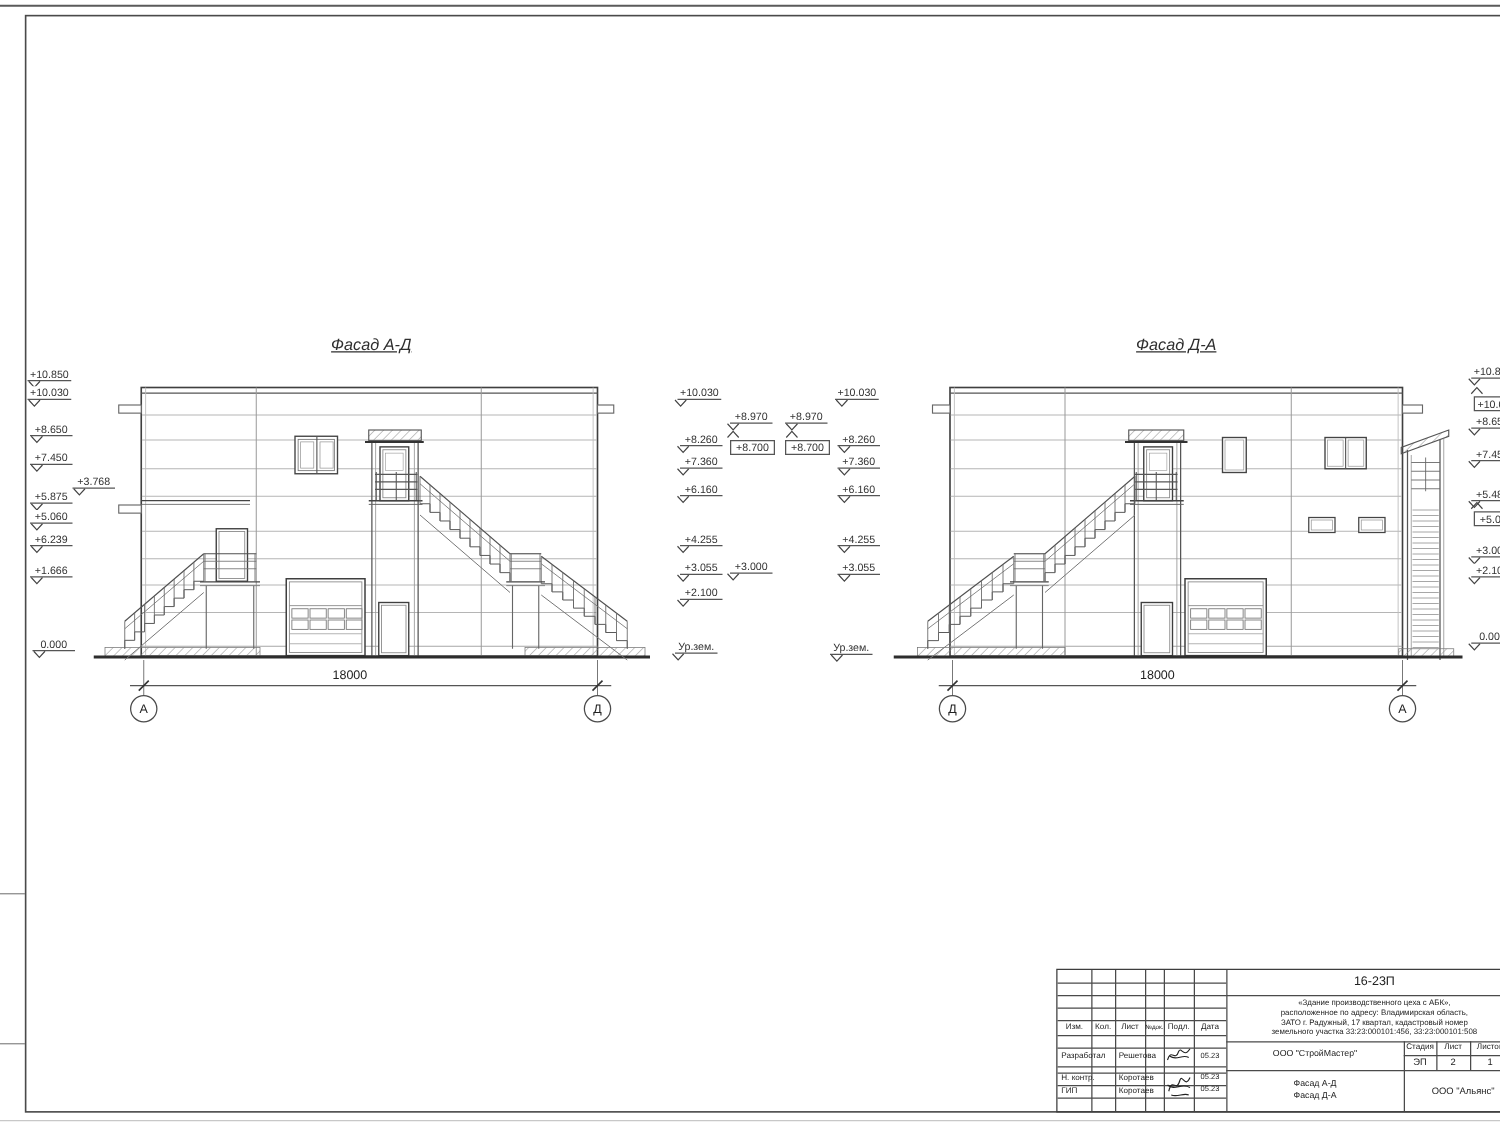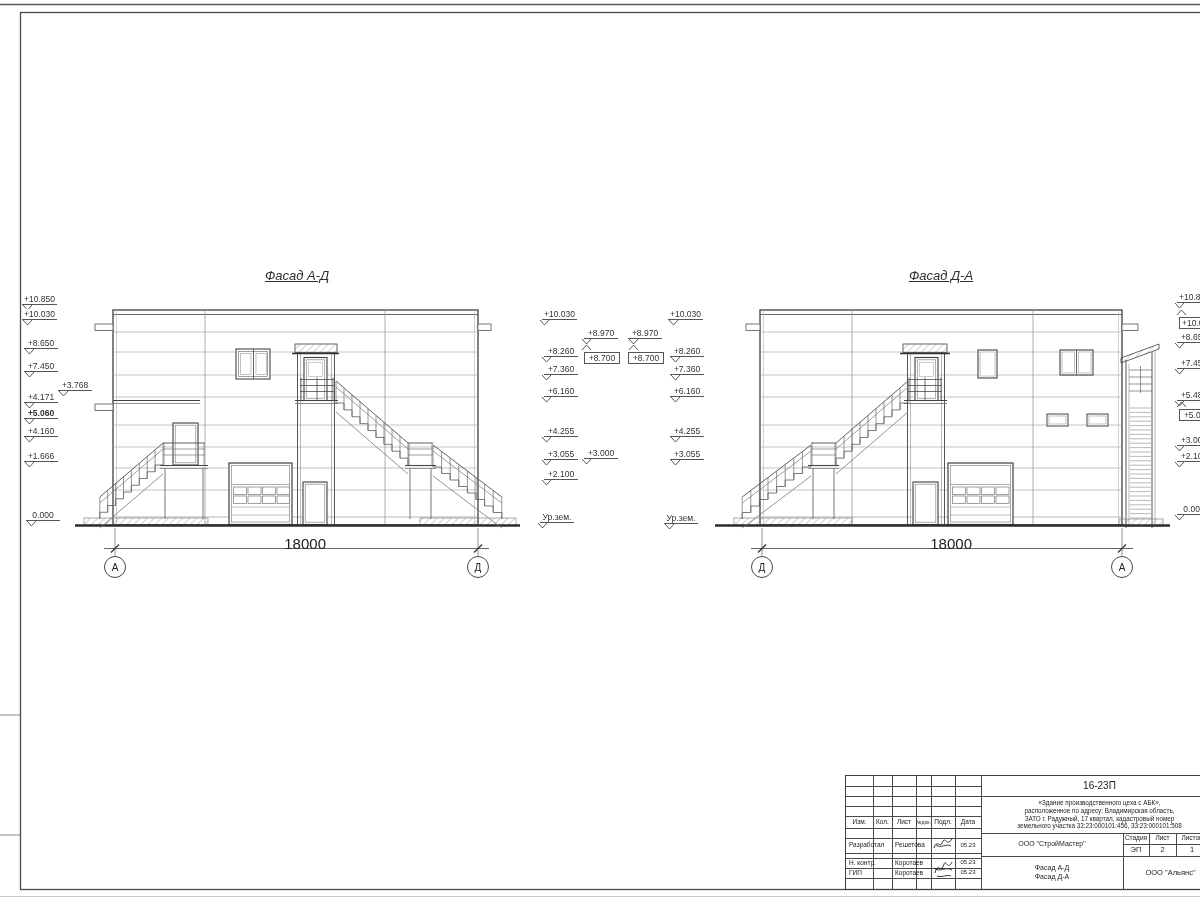--- a/index.html
+++ b/index.html
@@ -9,21 +9,21 @@
   #overlay{position:absolute;left:0;top:0;width:1200px;height:900px;}
   .ftitle{position:absolute;width:140px;text-align:center;font-size:13px;font-style:italic;
           text-decoration:underline;color:#2e2e2e;}
   .mark{position:absolute;font-size:8.5px;line-height:10px;color:#333;white-space:nowrap;}
   .mark .lbl{display:inline-block;min-width:30px;text-align:center;border-bottom:1px solid #555;
              padding:0 2px;background:#fff;}
   .mark.boxed .lbl{border:1px solid #555;}
   .mark svg{position:absolute;overflow:visible;}
   .axis{position:absolute;width:20px;height:20px;border:1.2px solid #4a4a4a;border-radius:50%;
         background:#fff;display:flex;align-items:center;justify-content:center;font-size:10px;color:#222;}
-  .dimlab{position:absolute;width:60px;text-align:right;font-size:15px;color:#222;}
+  .dimlab{position:absolute;width:60px;text-align:left;font-size:10px;color:#222;}
   
   #tb{position:absolute;left:845px;top:775px;width:372px;height:113px;border:1.6px solid #3d3d3d;
       font-size:6.5px;color:#222;}
   .tb-v{position:absolute;top:0;width:0;border-left:1px solid #4a4a4a;}
   .tb-h{position:absolute;height:0;border-top:1px solid #4a4a4a;}
   .tb-c{position:absolute;display:flex;align-items:center;justify-content:center;text-align:center;
         overflow:hidden;line-height:1.25;}
   .tb-l{justify-content:flex-start;padding-left:3px;text-align:left;}
   .sig{position:absolute;}
 </style>
@@ -361,27 +361,27 @@
         </svg></div>
       <div class="mark" style="left: 24px; top: 338px;"><span class="lbl">+8.650</span><svg width="11" height="7" style="top: 10px; right: -3px;">
           <path d="M1,1 L5.5,6 L10,1" fill="none" stroke="#444" stroke-width="0.9"></path>
         </svg></div>
       <div class="mark" style="left: 24px; top: 361px;"><span class="lbl">+7.450</span><svg width="11" height="7" style="top: 10px; right: -3px;">
           <path d="M1,1 L5.5,6 L10,1" fill="none" stroke="#444" stroke-width="0.9"></path>
         </svg></div>
       <div class="mark" style="left: 58px; top: 380px;"><span class="lbl">+3.768</span><svg width="11" height="7" style="top: 10px; right: -3px;">
           <path d="M1,1 L5.5,6 L10,1" fill="none" stroke="#444" stroke-width="0.9"></path>
         </svg></div>
-      <div class="mark" style="left: 24px; top: 392px;"><span class="lbl">+4.171</span><svg width="11" height="7" style="top: 10px; right: -3px;">
-          <path d="M1,1 L5.5,6 L10,1" fill="none" stroke="#444" stroke-width="0.9"></path>
-        </svg></div>
-      <div class="mark" style="left: 24px; top: 408px; font-weight: bold;"><span class="lbl">+5.060</span><svg width="11" height="7" style="top: 10px; right: -3px;">
-          <path d="M1,1 L5.5,6 L10,1" fill="none" stroke="#444" stroke-width="0.9"></path>
-        </svg></div>
-      <div class="mark" style="left: 24px; top: 426px;"><span class="lbl">+4.160</span><svg width="11" height="7" style="top: 10px; right: -3px;">
+      <div class="mark" style="left: 24px; top: 392px;"><span class="lbl">+5.875</span><svg width="11" height="7" style="top: 10px; right: -3px;">
+          <path d="M1,1 L5.5,6 L10,1" fill="none" stroke="#444" stroke-width="0.9"></path>
+        </svg></div>
+      <div class="mark" style="left: 24px; top: 408px;"><span class="lbl">+5.060</span><svg width="11" height="7" style="top: 10px; right: -3px;">
+          <path d="M1,1 L5.5,6 L10,1" fill="none" stroke="#444" stroke-width="0.9"></path>
+        </svg></div>
+      <div class="mark" style="left: 24px; top: 426px;"><span class="lbl">+6.239</span><svg width="11" height="7" style="top: 10px; right: -3px;">
           <path d="M1,1 L5.5,6 L10,1" fill="none" stroke="#444" stroke-width="0.9"></path>
         </svg></div>
       <div class="mark" style="left: 24px; top: 451px;"><span class="lbl">+1.666</span><svg width="11" height="7" style="top: 10px; right: -3px;">
           <path d="M1,1 L5.5,6 L10,1" fill="none" stroke="#444" stroke-width="0.9"></path>
         </svg></div>
       <div class="mark" style="left: 26px; top: 510px;"><span class="lbl">0.000</span><svg width="11" height="7" style="top: 10px; right: -3px;">
           <path d="M1,1 L5.5,6 L10,1" fill="none" stroke="#444" stroke-width="0.9"></path>
         </svg></div>
       <div class="mark" style="left: 542px; top: 309px;"><span class="lbl">+10.030</span><svg width="11" height="7" style="top: 10px; left: -3px;">
           <path d="M1,1 L5.5,6 L10,1" fill="none" stroke="#444" stroke-width="0.9"></path>

